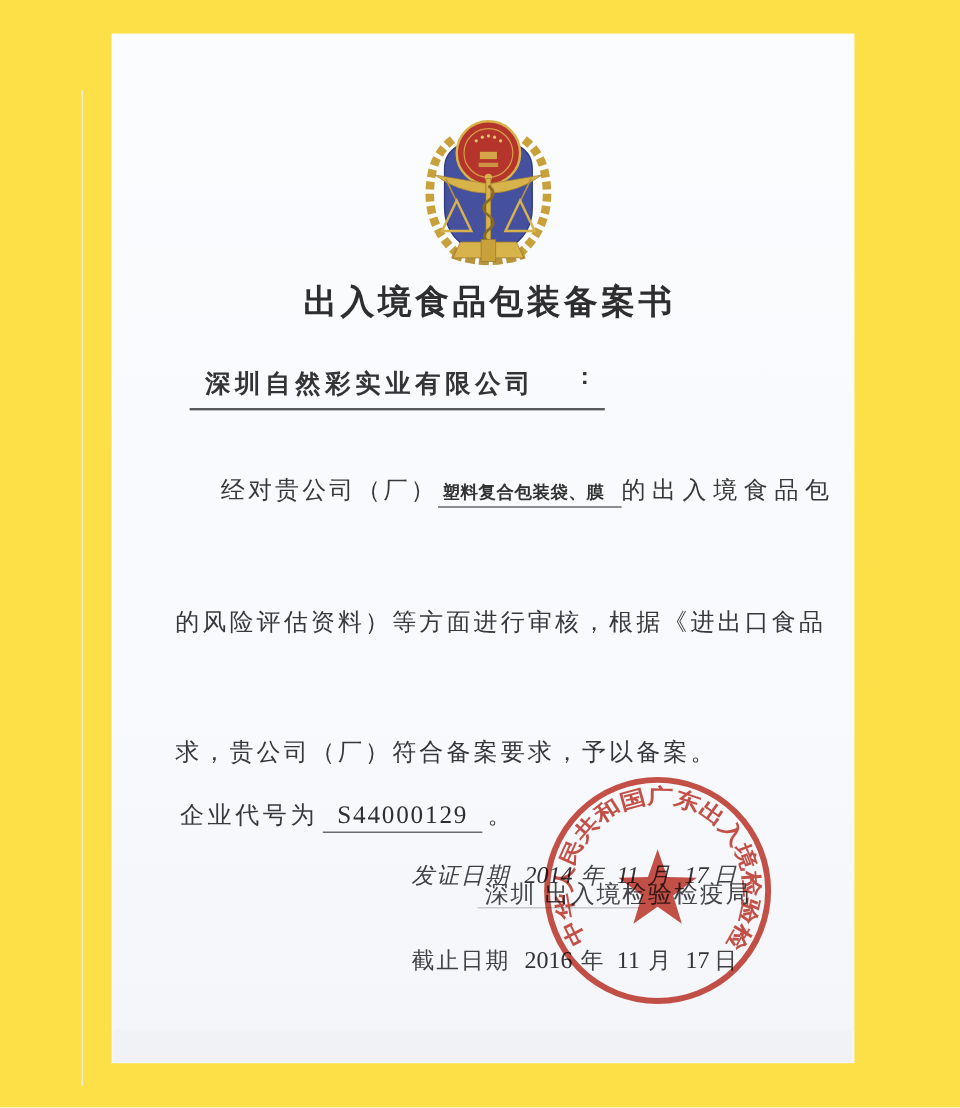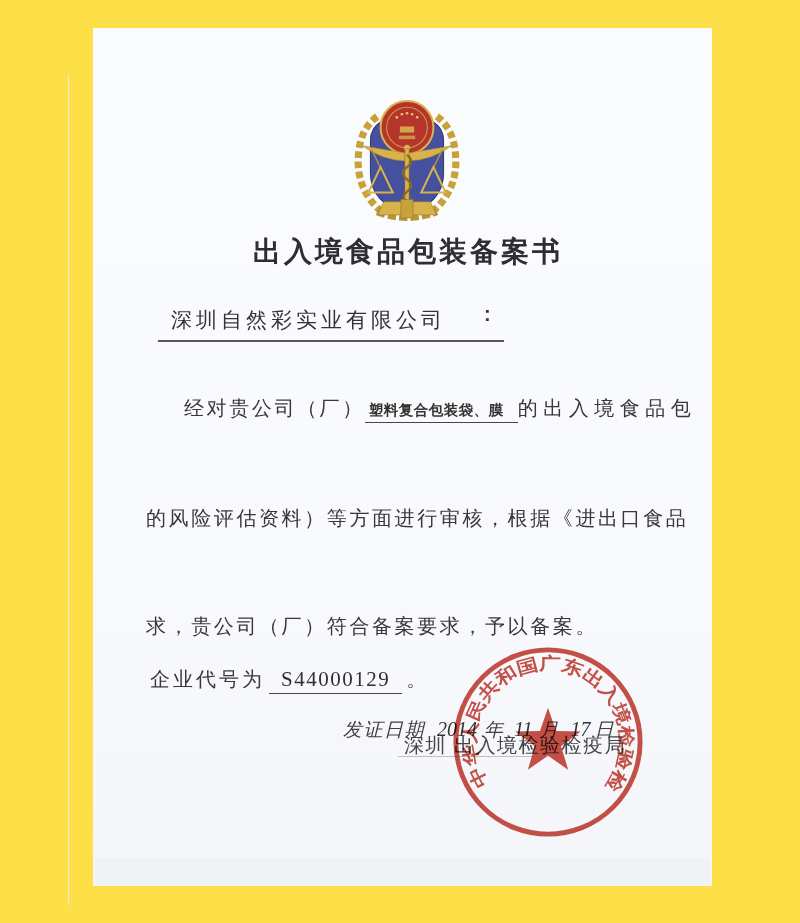--- a/index.html
+++ b/index.html
@@ -4,21 +4,21 @@
 <style>
   html,body{margin:0;padding:0;background:#ffffff;}
   .canvas{position:relative;width:800px;height:923px;background:#fde047;overflow:hidden;
           font-family:"Liberation Sans",sans-serif;color:#3b3b3d;}
   .page{position:absolute;left:93px;top:28px;width:619px;height:858px;
         background:linear-gradient(180deg,#fbfcfe 0%,#f8f9fc 70%,#f4f5f8 100%);}
   .page-bottom{position:absolute;left:95px;top:858px;width:615px;height:27px;background:#f1f2f6;}
   .edge-line{position:absolute;left:68px;top:75px;width:1px;height:830px;background:#e9ebef;}
   .title{position:absolute;left:253px;top:233px;font-size:28px;font-weight:bold;color:#2e2e30;
          letter-spacing:3px;}
-  .company-row{position:absolute;left:171px;top:306px;font-size:21px;font-weight:normal;
+  .company-row{position:absolute;left:171px;top:306px;font-size:21px;font-weight:bold;
                letter-spacing:4px;color:#343436;}
   .company-underline{position:absolute;left:158px;top:340px;width:346px;height:2px;background:#5a5a5e;}
   .company-colon{position:absolute;left:484px;top:303px;font-size:20px;font-weight:bold;color:#343436;}
   .body-line{position:absolute;left:146px;font-size:20px;letter-spacing:2.6px;color:#38383a;white-space:nowrap;}
   .l1{top:395px;left:184px;}
   .l2{top:452px;}
   .l3{top:505px;}
   .l4{top:559px;}
   .l5{top:613px;}
   .blank-fill{display:inline-block;font-size:14.5px;font-weight:bold;letter-spacing:0.5px;
@@ -93,20 +93,23 @@
     <span>企业代号为</span><span class="code-value">S44000129</span><span class="code-period">。</span>
   </div>
 
   <div class="authority">深圳 出入境检验检疫局</div>
   <div class="authority-line"></div>
 
   <div class="date-row date-issue">
     <span class="date-label">发证日期</span><span class="date-num yr">2014</span><span class="unit-y">年</span><span class="date-num mo">11</span><span class="unit-m">月</span><span class="date-num dy">17</span><span class="unit-d">日</span>
   </div>
 
+  <div class="date-row date-expiry">
+    <span class="date-label">截止日期</span><span class="date-num yr">2016</span><span class="unit-y">年</span><span class="date-num mo">11</span><span class="unit-m">月</span><span class="date-num dy">17</span><span class="unit-d">日</span>
+  </div>
 
   <svg class="stamp" viewBox="0 0 200 200">
     <circle cx="100" cy="100" r="94" fill="none" stroke="#c23a2e" stroke-width="5"></circle>
     <polygon points="100,65 108.2,88.7 133.3,89.2 113.3,104.3 120.6,128.3 100,114 79.4,128.3 86.7,104.3 66.7,89.2 91.8,88.7" fill="#c23a2e"></polygon>
     <path id="sealRing" d="M 39.4,142.5 A 74,74 0 1,1 160.6,142.5" fill="none"></path>
     <text font-size="18" font-weight="bold" fill="#c23a2e" font-family="Liberation Sans, sans-serif">
       <textPath href="#sealRing" startOffset="0" textLength="370" lengthAdjust="spacingAndGlyphs">中华人民共和国广东出入境检验检疫局</textPath>
     </text>
   </svg>
 

